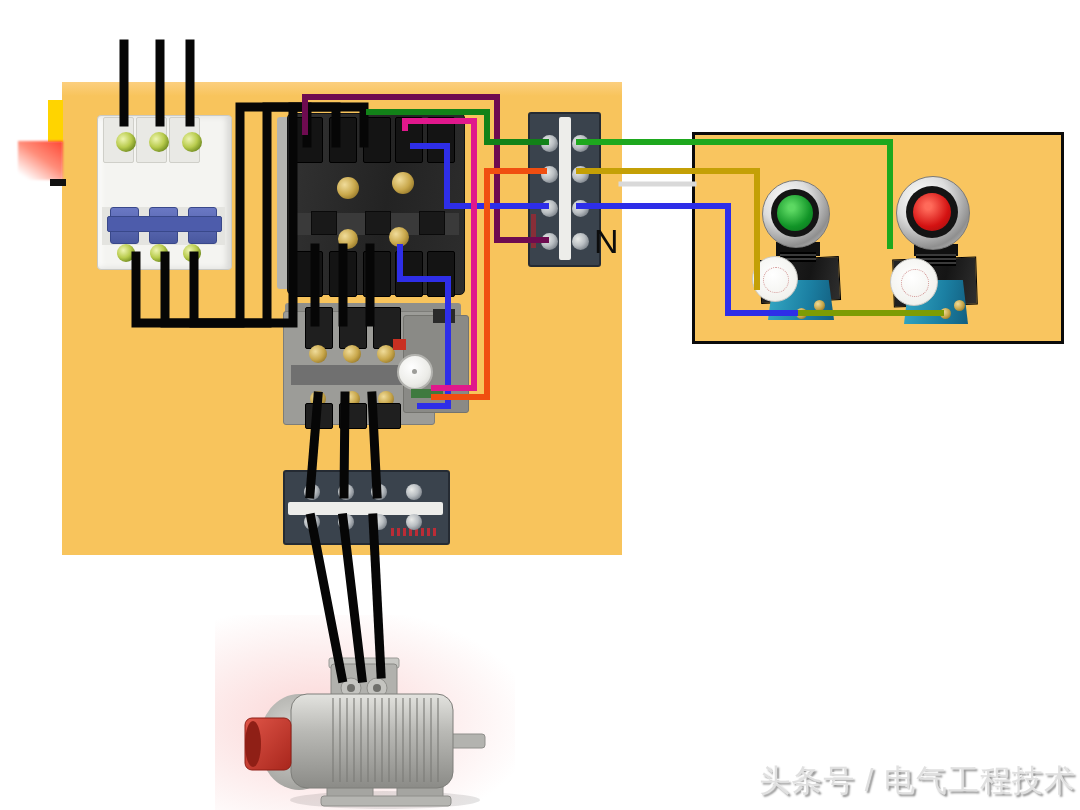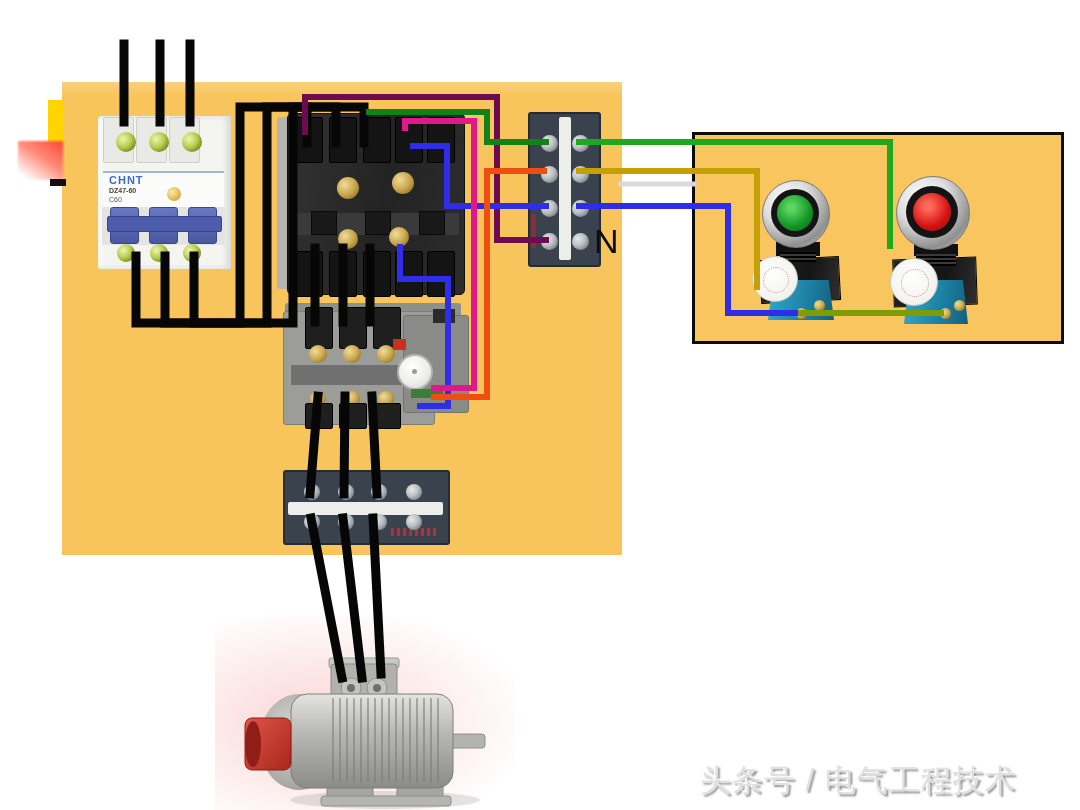--- a/index.html
+++ b/index.html
@@ -107,21 +107,21 @@
   #motor-glow{left:215px;top:615px;width:300px;height:195px;z-index:1;
     background:radial-gradient(ellipse at 35% 55%,rgba(248,178,178,.55),rgba(248,205,205,.25) 55%,rgba(255,255,255,0) 78%);}
   #motor{left:235px;top:650px;width:270px;height:160px;z-index:3;}
 
   
   #wire-layer{left:0;top:0;width:1080px;height:810px;z-index:8;pointer-events:none;}
 
   
   #neutral-label{left:594px;top:222px;font-size:34px;color:#0c0c0c;z-index:9;}
   #watermark{
-    left:700px;top:760px;width:376px;text-align:left;z-index:9;
+    left:700px;top:760px;width:376px;text-align:right;z-index:9;
     font-size:31px;letter-spacing:1px;color:#e0e0e0;
     text-shadow:-2px -2px 1px #ffffff,2px 2px 2px #8f8f8f;
   }
 </style>
 </head>
 <body>
 
 <div id="panel" class="abs"></div>
 <div id="deco-yellow" class="abs"></div>
 <div id="deco-red" class="abs"></div>
@@ -130,26 +130,20 @@
 <div id="button-box" class="abs"></div>
 
 <div id="breaker" class="abs">
   <div class="body"></div>
   <div class="lug" style="left:6px;"></div>
   <div class="lug" style="left:39px;"></div>
   <div class="lug" style="left:72px;"></div>
   <div class="screw green" style="left:19px;top:17px;width:20px;height:20px;"></div>
   <div class="screw green" style="left:52px;top:17px;width:20px;height:20px;"></div>
   <div class="screw green" style="left:85px;top:17px;width:20px;height:20px;"></div>
-  <div class="label-zone">
-    <span class="brand">CHNT</span>
-    <span class="model">DZ47-60</span>
-    <span class="rating">C60</span>
-    <span class="cert"></span>
-  </div>
   <div class="toggle-plate"></div>
   <div class="handle" style="left:13px;"></div>
   <div class="handle" style="left:52px;"></div>
   <div class="handle" style="left:91px;"></div>
   <div class="tiebar"></div>
   <div class="screw green" style="left:20px;top:129px;width:18px;height:18px;"></div>
   <div class="screw green" style="left:53px;top:129px;width:18px;height:18px;"></div>
   <div class="screw green" style="left:86px;top:129px;width:18px;height:18px;"></div>
 </div>
 

